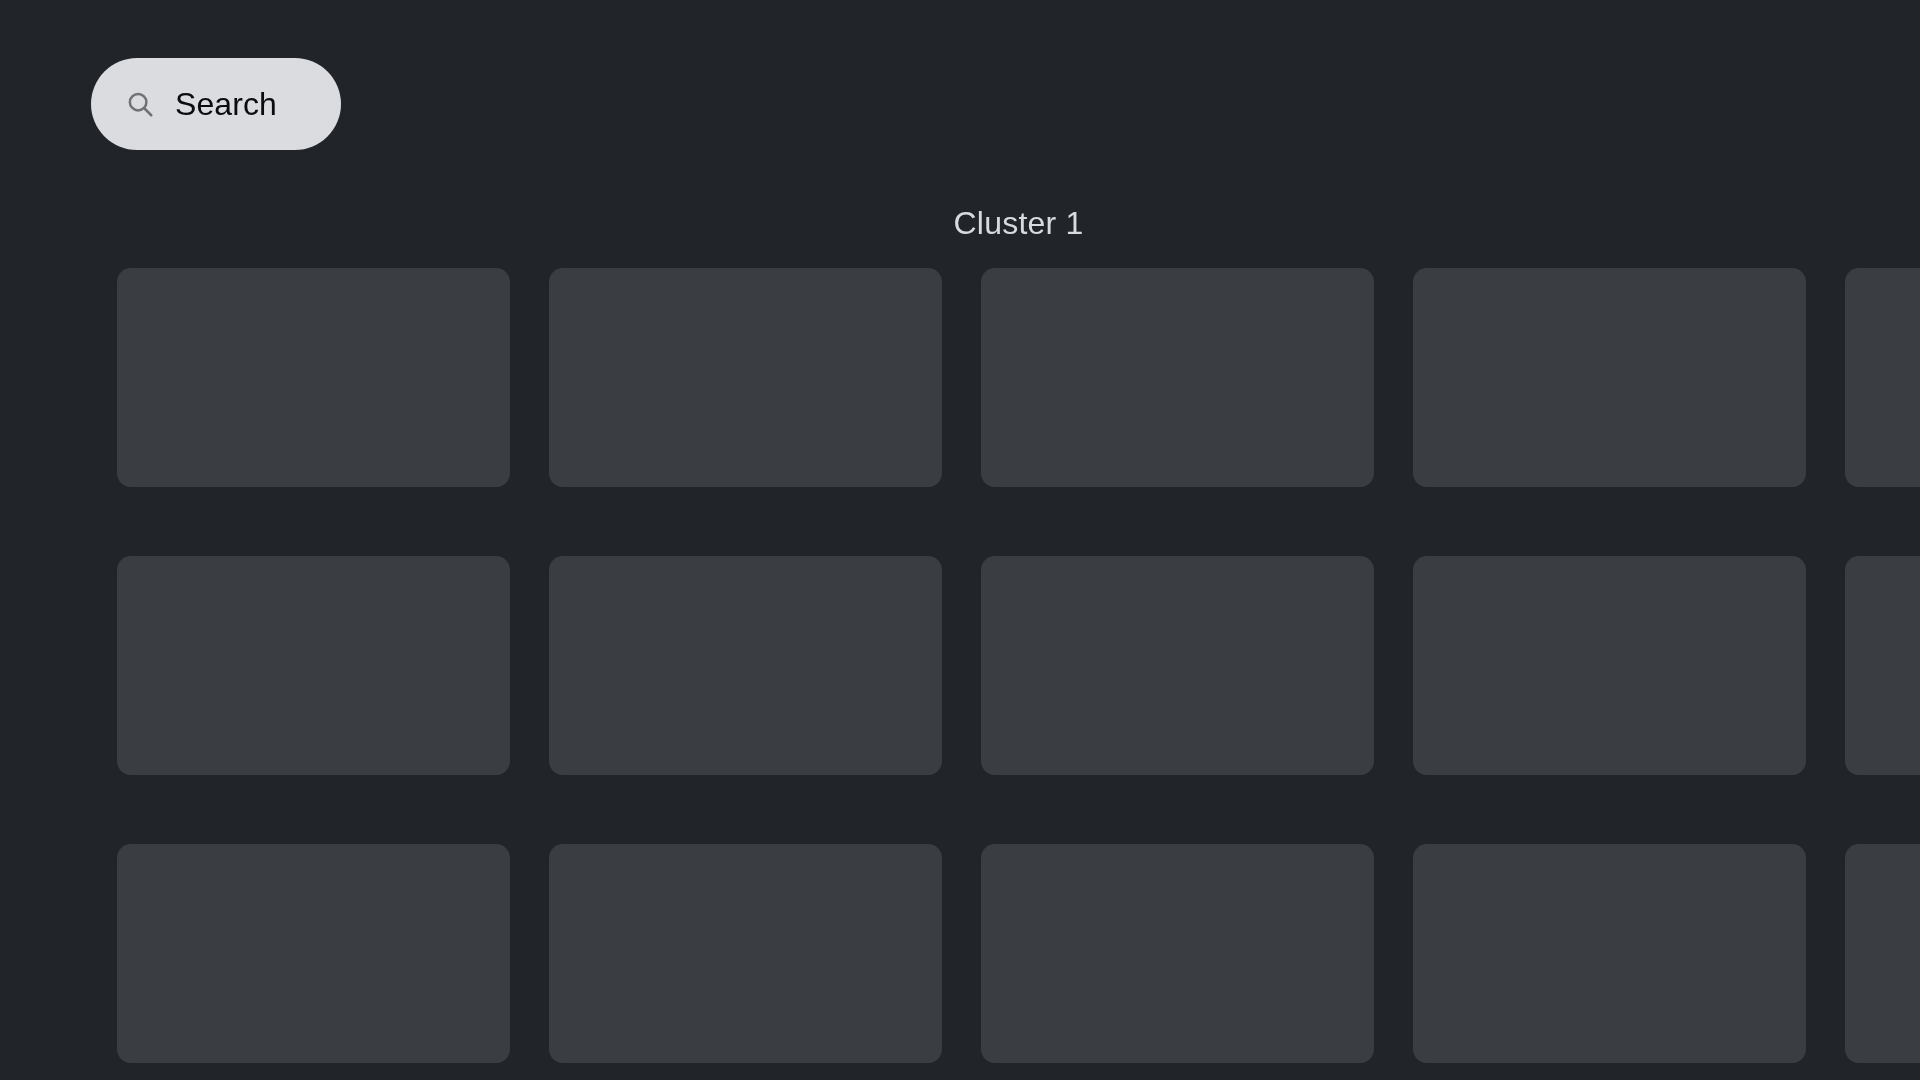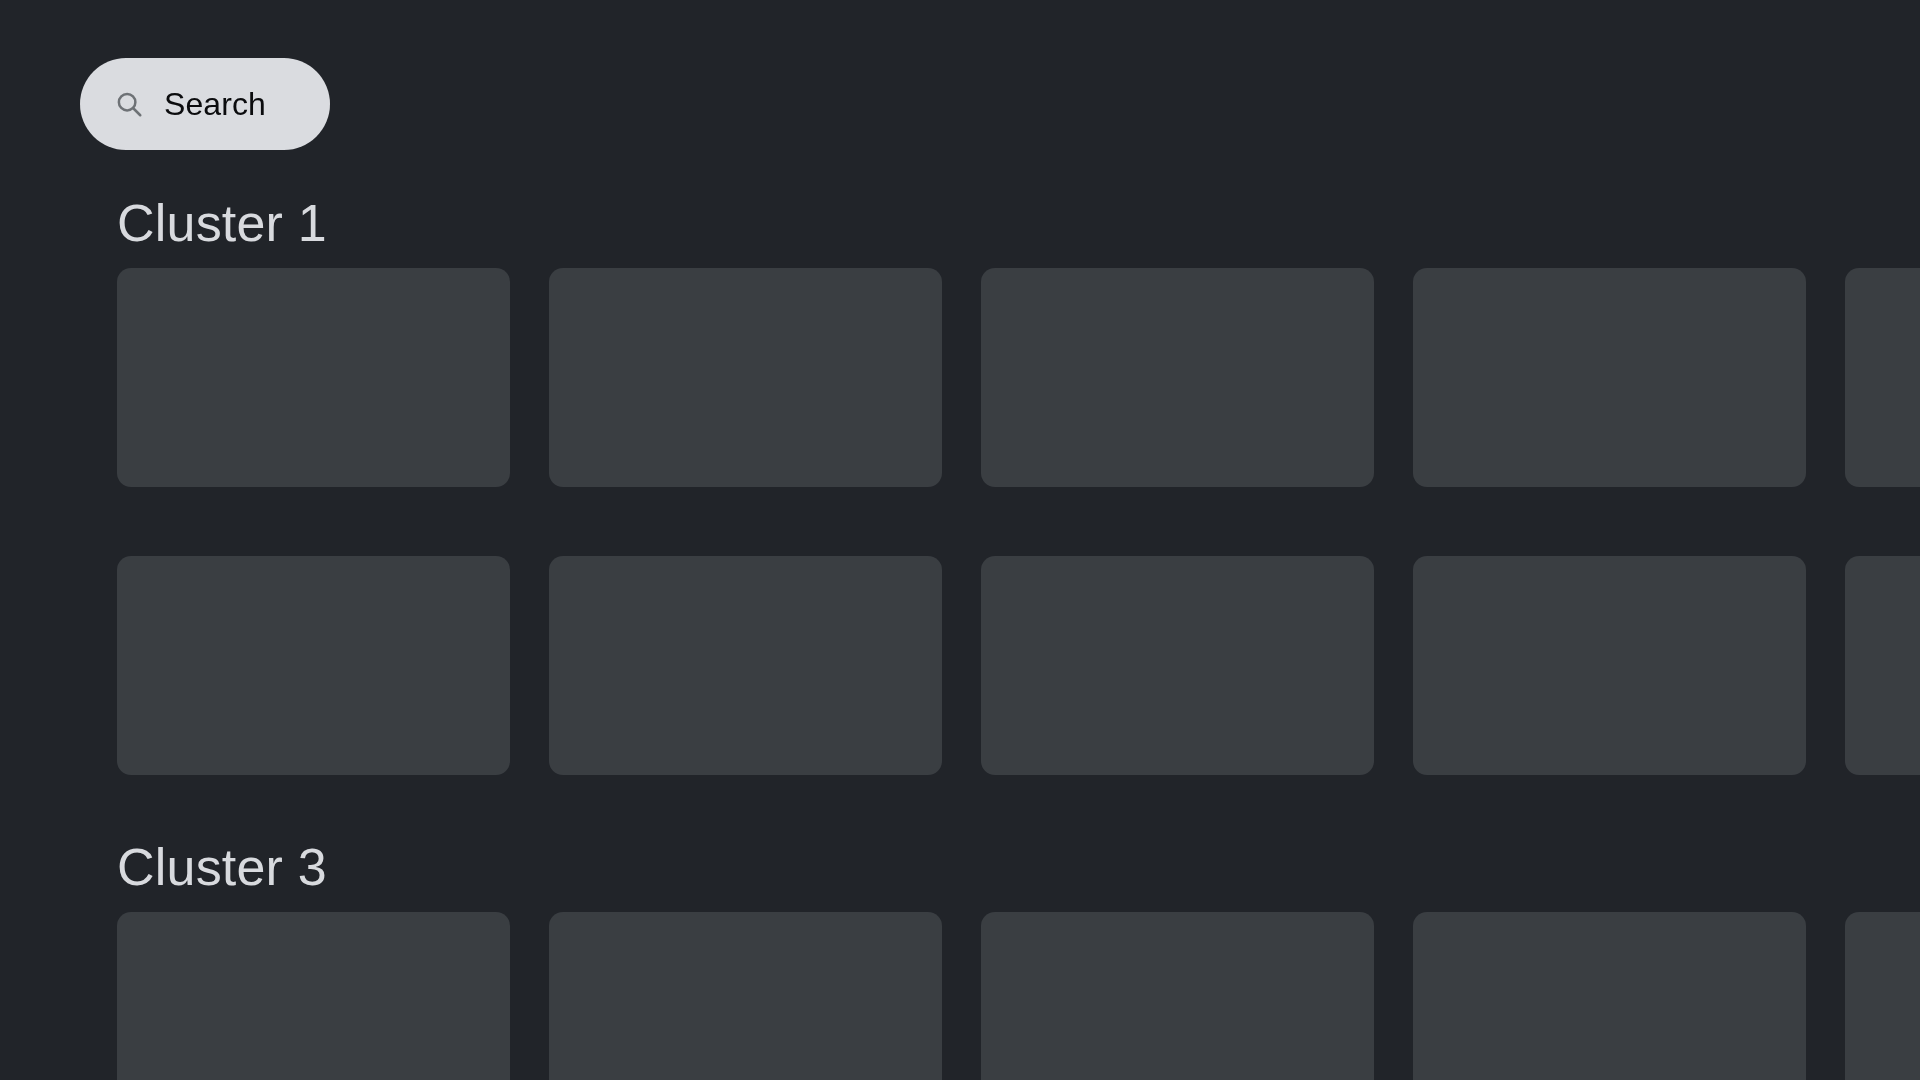--- a/index.html
+++ b/index.html
@@ -20,21 +20,21 @@
   .app-root {
     position: relative;
     width: 1920px;
     height: 1080px;
     overflow: hidden;
   }
 
   
   .search-bar {
     position: absolute;
-    left: 80px;
+    left: 91px;
     top: 58px;
     height: 92px;
     min-width: 250px;
     display: flex;
     align-items: center;
     gap: 20px;
     padding: 0 34px 0 34px;
     background: #dadce0;
     border-radius: 46px;
     cursor: text;
@@ -64,26 +64,27 @@
     position: absolute;
     left: 0;
     top: 200px;
     width: 1920px;
   }
 
   .cluster-section { width: 1920px; }
 
   .cluster-title {
     margin-left: 117px;
-    font-size: 52px;
+    font-size: 32px;
     line-height: 46px;
     font-weight: 400;
     color: #d8dade;
     letter-spacing: 0.2px;
     white-space: nowrap;
+    text-align: center;
   }
 
   .cluster-row {
     display: flex;
     flex-wrap: nowrap;
     gap: 39px;
     padding-left: 117px;
     margin-top: 22px;
     width: 1920px;
     overflow: hidden;
@@ -132,21 +133,20 @@
       <div class="cluster-row">
         <div class="cluster-card"></div>
         <div class="cluster-card"></div>
         <div class="cluster-card"></div>
         <div class="cluster-card"></div>
         <div class="cluster-card"></div>
       </div>
     </section>
 
     <section class="cluster-section">
-      <h2 class="cluster-title">Cluster 3</h2>
       <div class="cluster-row">
         <div class="cluster-card"></div>
         <div class="cluster-card"></div>
         <div class="cluster-card"></div>
         <div class="cluster-card"></div>
         <div class="cluster-card"></div>
       </div>
     </section>
 
   </div>

